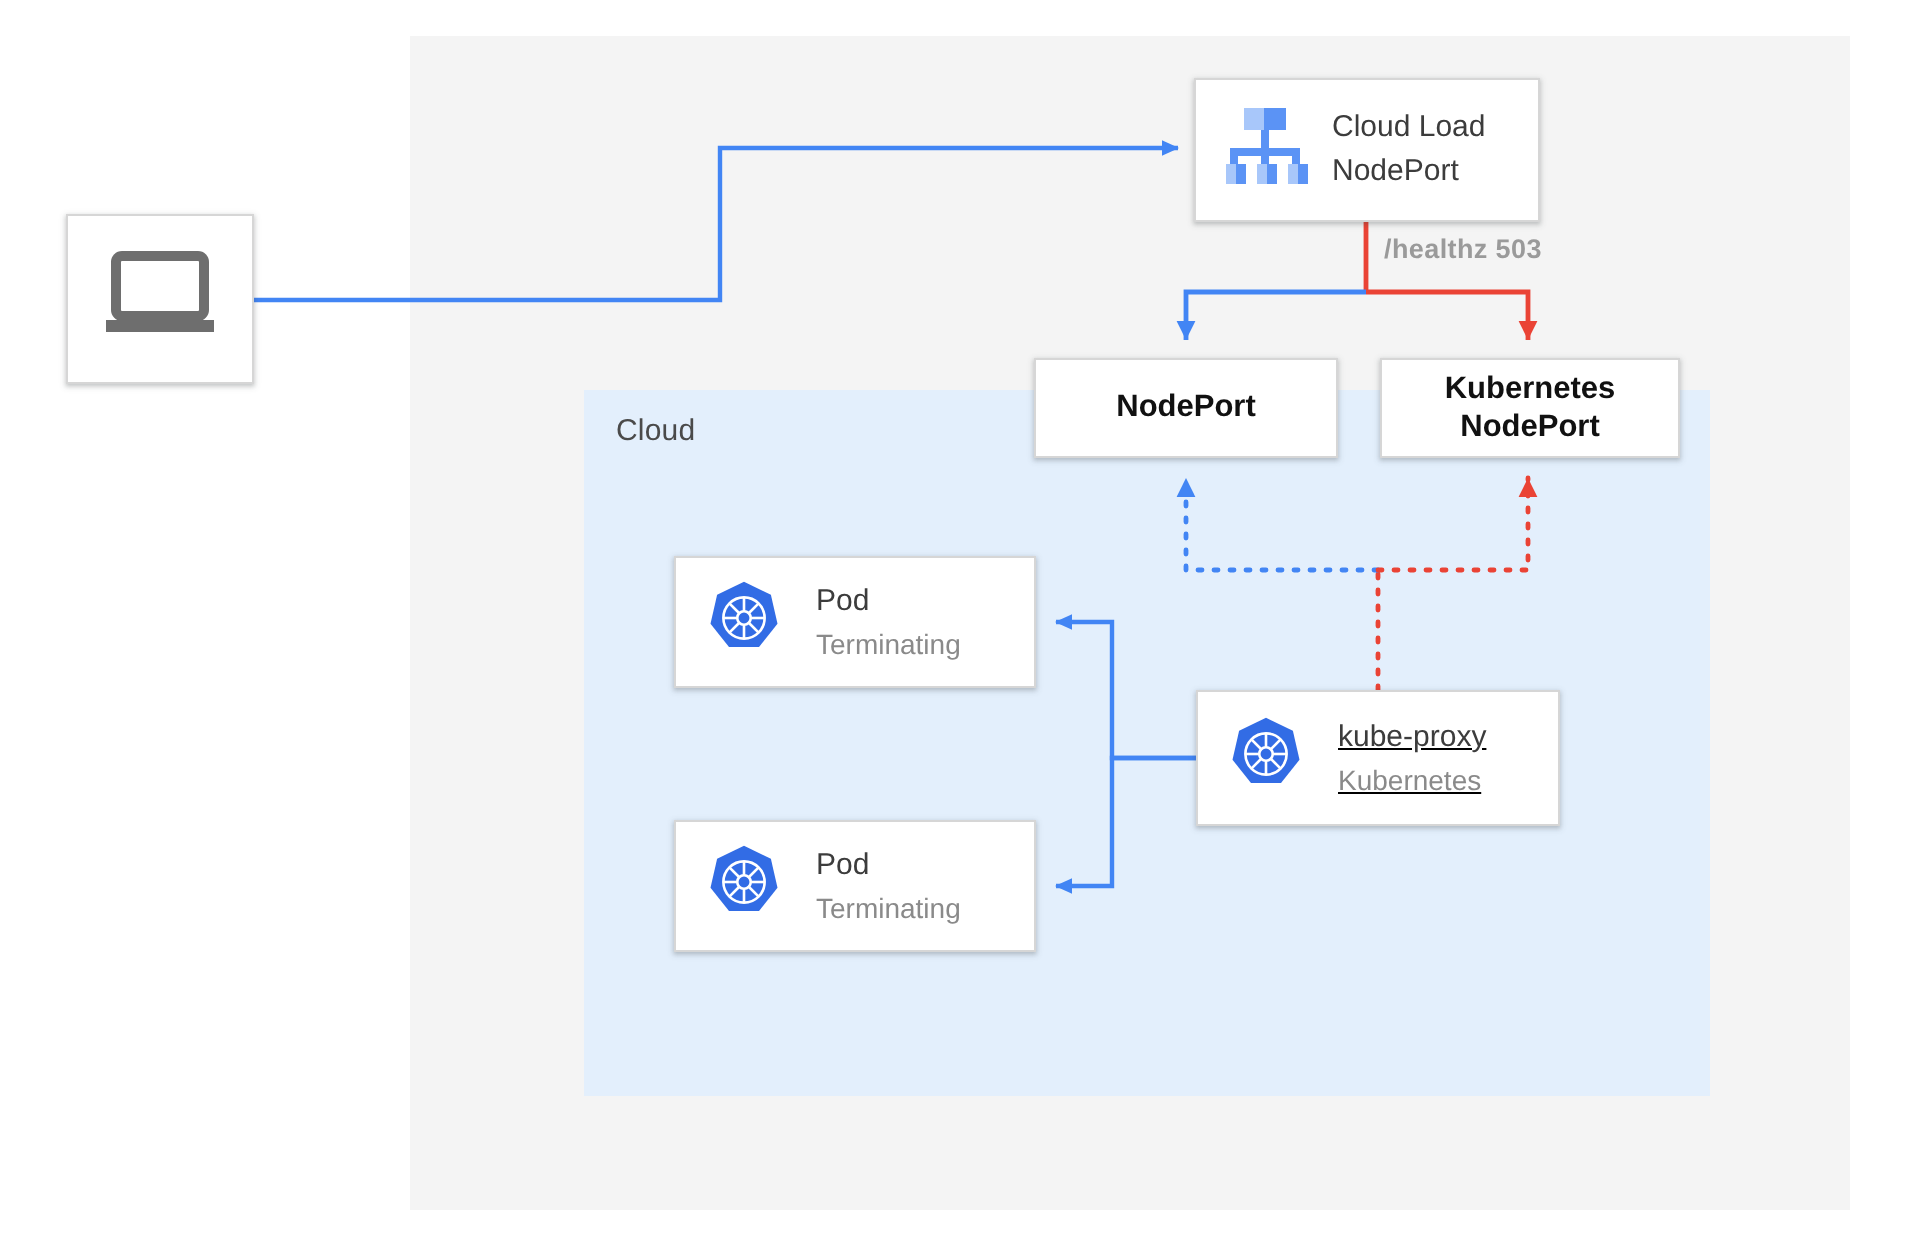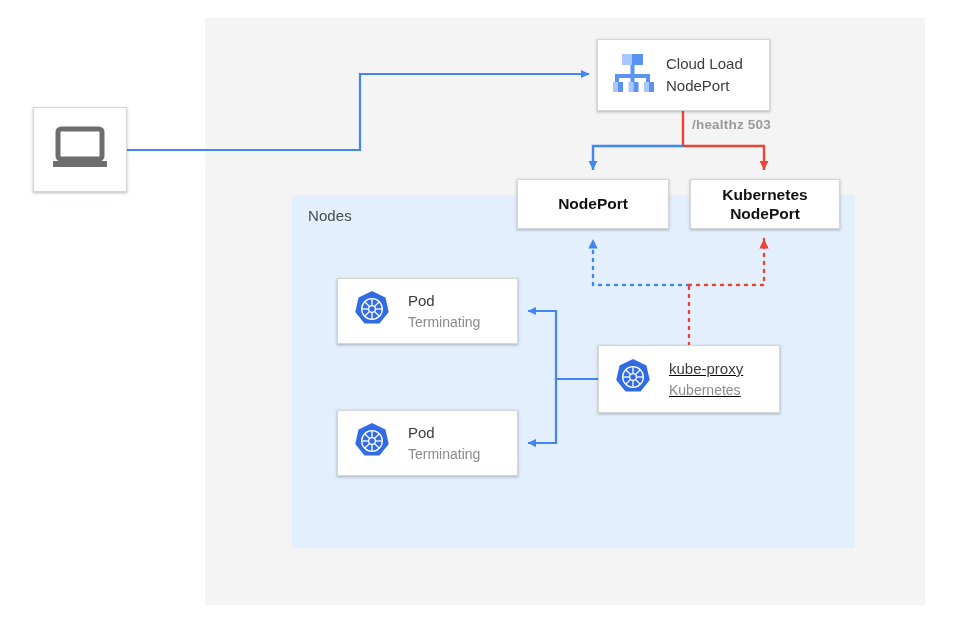--- a/index.html
+++ b/index.html
@@ -126,21 +126,21 @@
   }
 </style>
 </head>
 <body>
 
 <div id="canvas">
 
   <div class="panel-outer"></div>
 
   <div class="panel-nodes"></div>
-  <div class="panel-nodes-label">Nodes</div>
+  <div class="panel-nodes-label">Cloud</div>
 
   <svg class="svg-layer" viewBox="0 0 965 623" xmlns="http://www.w3.org/2000/svg">
     <defs>
       <marker id="arrow-blue-right" markerWidth="9" markerHeight="9" refX="8" refY="4.5" orient="auto" markerUnits="userSpaceOnUse">
         <path d="M0,0.6 L8.5,4.5 L0,8.4 Z" fill="#4285f4"></path>
       </marker>
       <marker id="arrow-blue-left" markerWidth="9" markerHeight="9" refX="8" refY="4.5" orient="auto" markerUnits="userSpaceOnUse">
         <path d="M0,0.6 L8.5,4.5 L0,8.4 Z" fill="#4285f4"></path>
       </marker>
       <marker id="arrow-blue-down" markerWidth="11" markerHeight="11" refX="9.5" refY="5.5" orient="auto" markerUnits="userSpaceOnUse">

